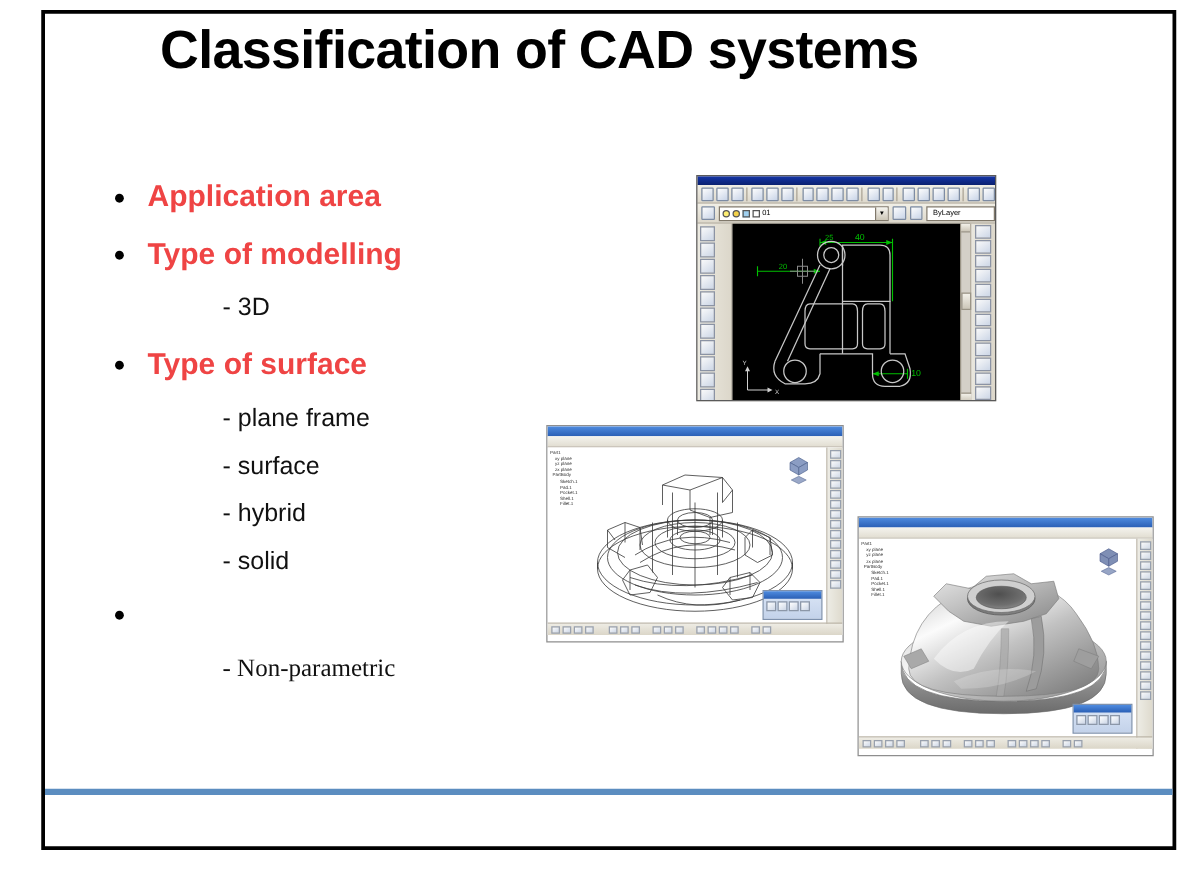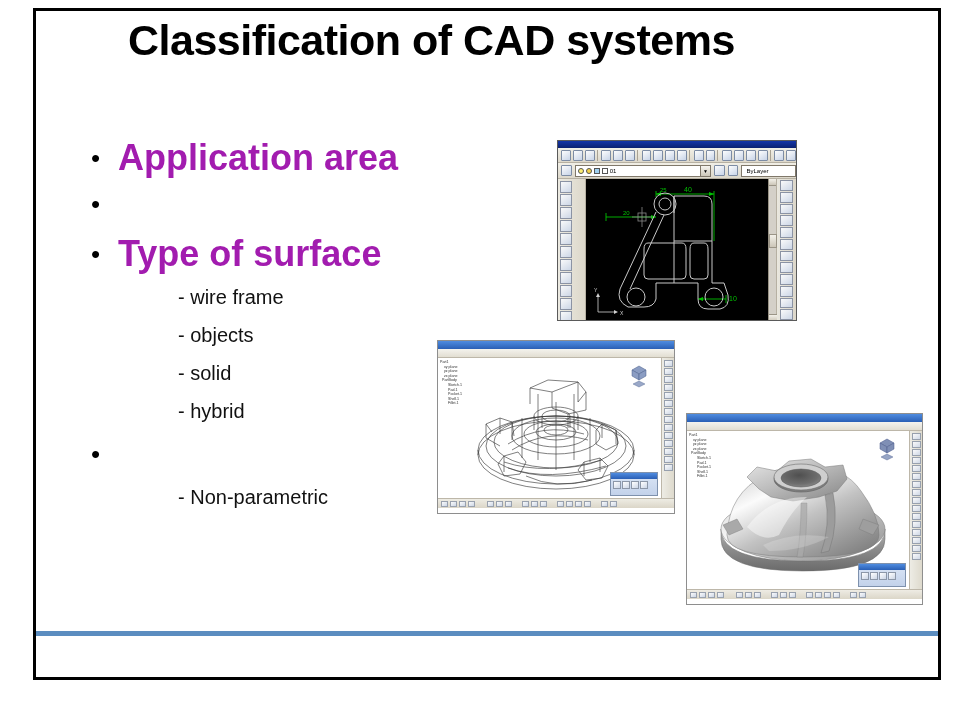--- a/index.html
+++ b/index.html
@@ -52,24 +52,24 @@
   .b-dot {
     width: 30px;
     flex: 0 0 30px;
     font-size: 26px;
     line-height: 44px;
     color: #000;
     text-align: left;
     padding-left: 3px;
   }
   .b-main {
-    font-size: 36px;
+    font-size: 24px;
     font-weight: bold;
     line-height: 44px;
-    color: #a21caf;
+    color: #ef4444;
     white-space: nowrap;
     text-align: right;
   }
   .b-sub {
     margin-left: 90px;
     font-size: 20px;
     font-weight: normal;
     line-height: 36px;
     color: #111;
     white-space: nowrap;
@@ -258,35 +258,37 @@
 
   <div class="bullets">
 
     <div class="b-row">
       <span class="b-dot">•</span>
       <span class="b-main">Application area</span>
     </div>
 
     <div class="b-row">
       <span class="b-dot">•</span>
-    </div>
+      <span class="b-main">Type of modelling</span>
+    </div>
+    <div class="b-sub">- 3D</div>
 
     <div class="b-row" style="margin-top:6px;">
       <span class="b-dot">•</span>
       <span class="b-main">Type of surface</span>
     </div>
-    <div class="b-sub" style="line-height:38px;">- wire frame</div>
-    <div class="b-sub" style="line-height:38px;">- objects</div>
+    <div class="b-sub" style="line-height:38px;">- plane frame</div>
+    <div class="b-sub" style="line-height:38px;">- surface</div>
+    <div class="b-sub" style="line-height:38px;">- hybrid</div>
     <div class="b-sub" style="line-height:38px;">- solid</div>
-    <div class="b-sub" style="line-height:38px;">- hybrid</div>
 
     <div class="b-row" style="margin-top:2px;">
       <span class="b-dot">•</span>
     </div>
-    <div class="b-sub" style="line-height:38px;">- Non-parametric</div>
+    <div class="b-sub" style="line-height:38px;font-family:Liberation Serif, serif;">- Non-parametric</div>
   </div>
 
   <div class="blue-rule"></div>
 
   <div id="cad-2d" class="cad-shot">
     <div class="titlebar"></div>
 
     <div class="tbar">
       <span class="tbtn"></span>
       <span class="tbtn"></span>

